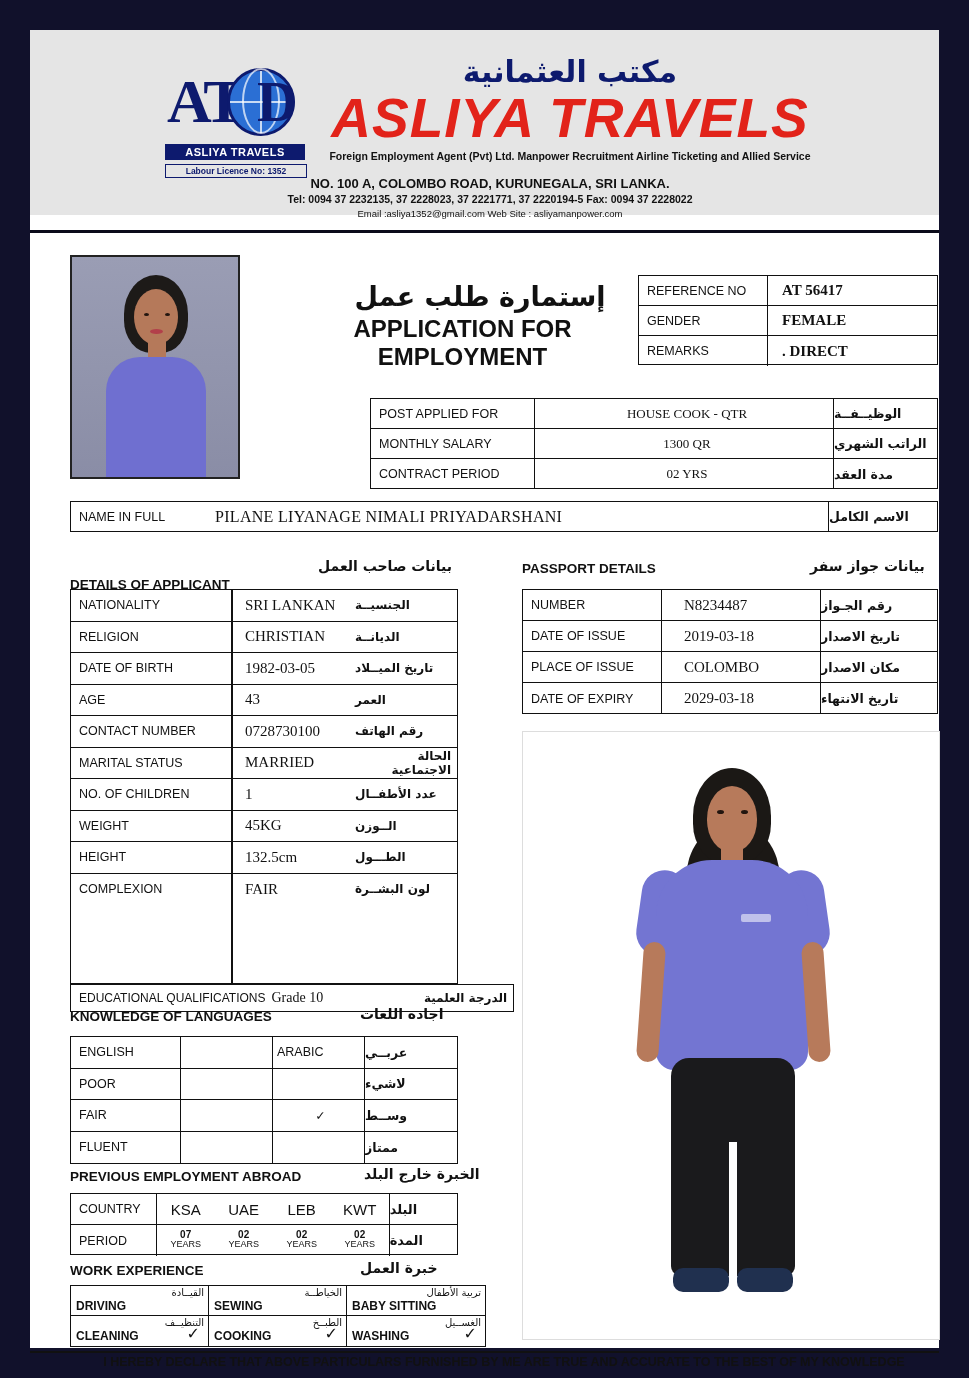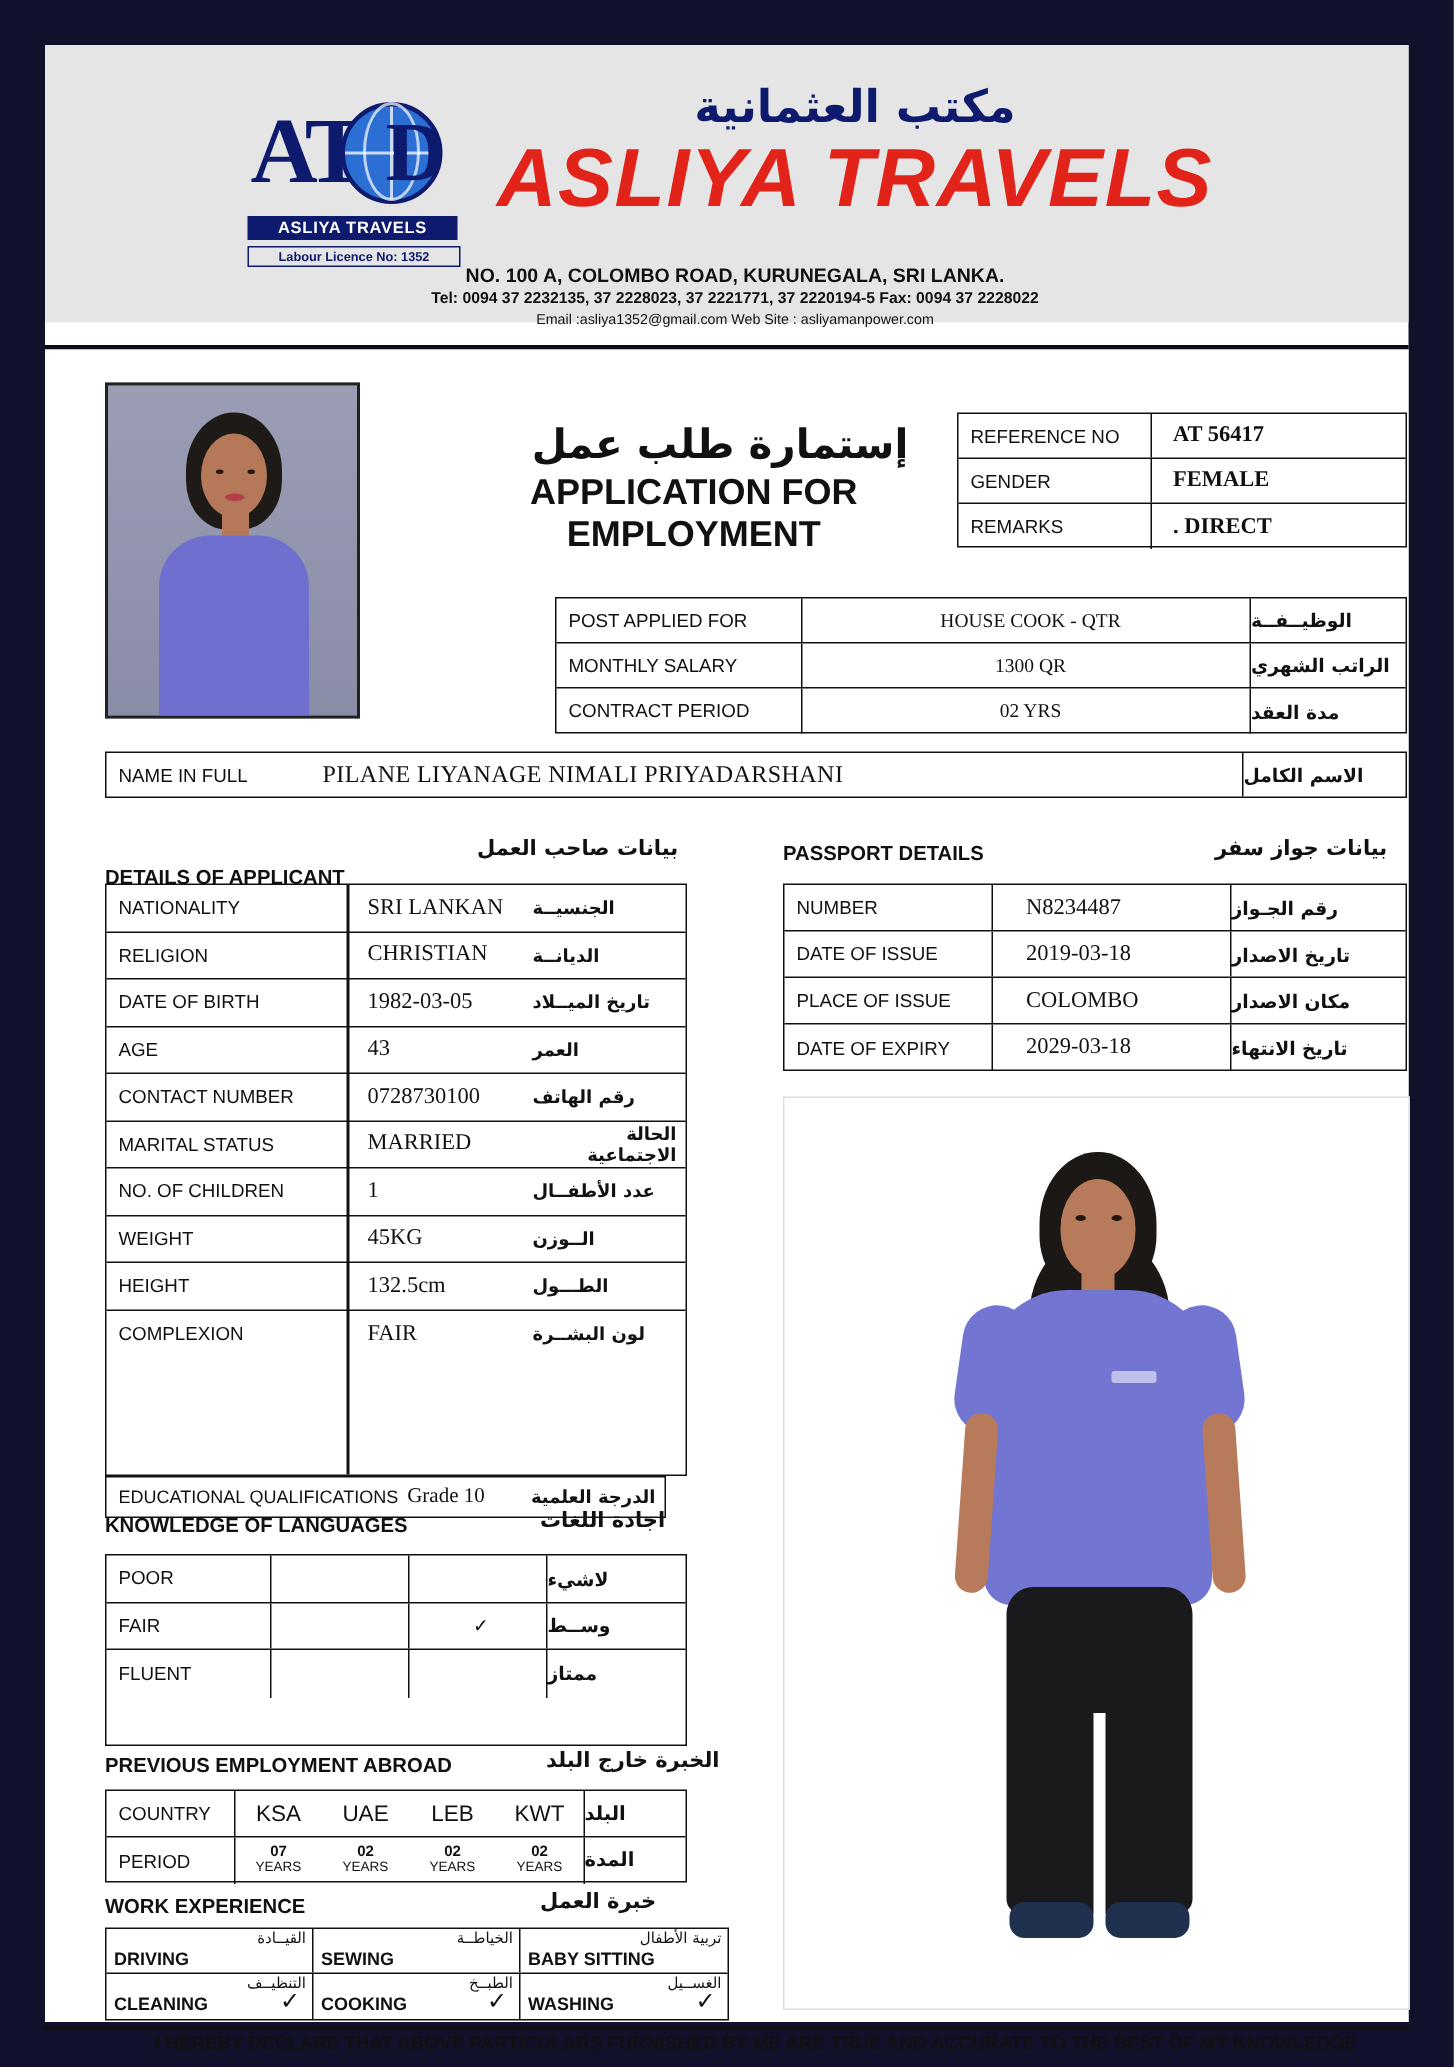--- a/index.html
+++ b/index.html
@@ -148,21 +148,21 @@
   .sechead-ar{position:absolute;font-size:14px;font-weight:bold;direction:rtl;font-family:"DejaVu Sans", sans-serif;}
 
   
   .appl{left:40px;top:356px;width:388px;height:395px;}
   .appl .row{height:31.5px;}
   .appl .lbl{width:160px;font-size:12.5px;}
   .appl .val{flex:1;font-size:15px;}
   .appl .ar{width:96px;text-align:right;padding-right:6px;height:100%;display:flex;align-items:center;justify-content:flex-end;font-size:12px;}
   .appl .vline{position:absolute;left:160px;top:0;bottom:0;width:1.5px;background:#111;}
 
-  .edu{left:40px;top:751px;width:374px;height:28px;}
+  .edu{left:40px;top:751px;width:444px;height:28px;}
   .edu .row{height:100%;}
   .edu .lbl{font-size:12px;font-weight:normal;}
   .edu .val{font-size:14px;padding-left:6px;}
   .edu .ar{position:absolute;right:6px;font-size:12px;}
 
   
   .pass{left:492px;top:356px;width:416px;height:125px;}
   .pass .row{height:31px;}
   .pass .lbl{width:130px;font-size:12.5px;border-right:1.5px solid #111;height:100%;display:flex;align-items:center;}
   .pass .val{flex:1;font-size:15px;padding-left:22px;}
@@ -240,20 +240,21 @@
           <div class="logo-globe">
               <div class="ring"></div>
             </div>
           <div class="logo-d">D</div>
         </div>
         <div class="logo-name">ASLIYA TRAVELS</div>
         <div class="logo-lic">Labour Licence No: 1352</div>
       </div>
       <div class="arabic-top">مكتب العثمانية</div>
       <div class="brand">ASLIYA TRAVELS</div>
+      <div class="brand-sub">Foreign Employment Agent (Pvt) Ltd. Manpower Recruitment Airline Ticketing and Allied Service</div>
       <div class="addr">NO. 100 A, COLOMBO ROAD, KURUNEGALA, SRI LANKA.</div>
       <div class="tel">Tel: 0094 37 2232135, 37 2228023, 37 2221771, 37 2220194-5 Fax: 0094 37 2228022</div>
       <div class="email">Email :asliya1352@gmail.com   Web Site : asliyamanpower.com</div>
     </div>
     <div class="hdr-rule"></div>
 
     <div class="body-area">
 
       <div class="photo1">
         <div class="ph-bg"></div>
@@ -416,20 +417,26 @@
         <div class="p2-armR"></div>
         <div class="p2-pants"></div>
         <div class="p2-gap"></div>
         <div class="p2-shoeL"></div>
         <div class="p2-shoeR"></div>
       </div>
 
       <div class="sechead" style="left:40px;top:776px;">KNOWLEDGE OF LANGUAGES</div>
       <div class="sechead-ar" style="left:330px;top:773px;">اجادة اللغات</div>
       <div class="box lang">
+        <div class="lrow hdr">
+          <div class="c1">ENGLISH</div>
+          <div class="c2"></div>
+          <div class="c3">ARABIC</div>
+          <div class="c4 ar">عربــي</div>
+        </div>
         <div class="lrow">
           <div class="c1">POOR</div>
           <div class="c2 tick"></div>
           <div class="c3 tick"></div>
           <div class="c4 ar">لاشيء</div>
         </div>
         <div class="lrow">
           <div class="c1">FAIR</div>
           <div class="c2 tick"></div>
           <div class="c3 tick">✓</div>

